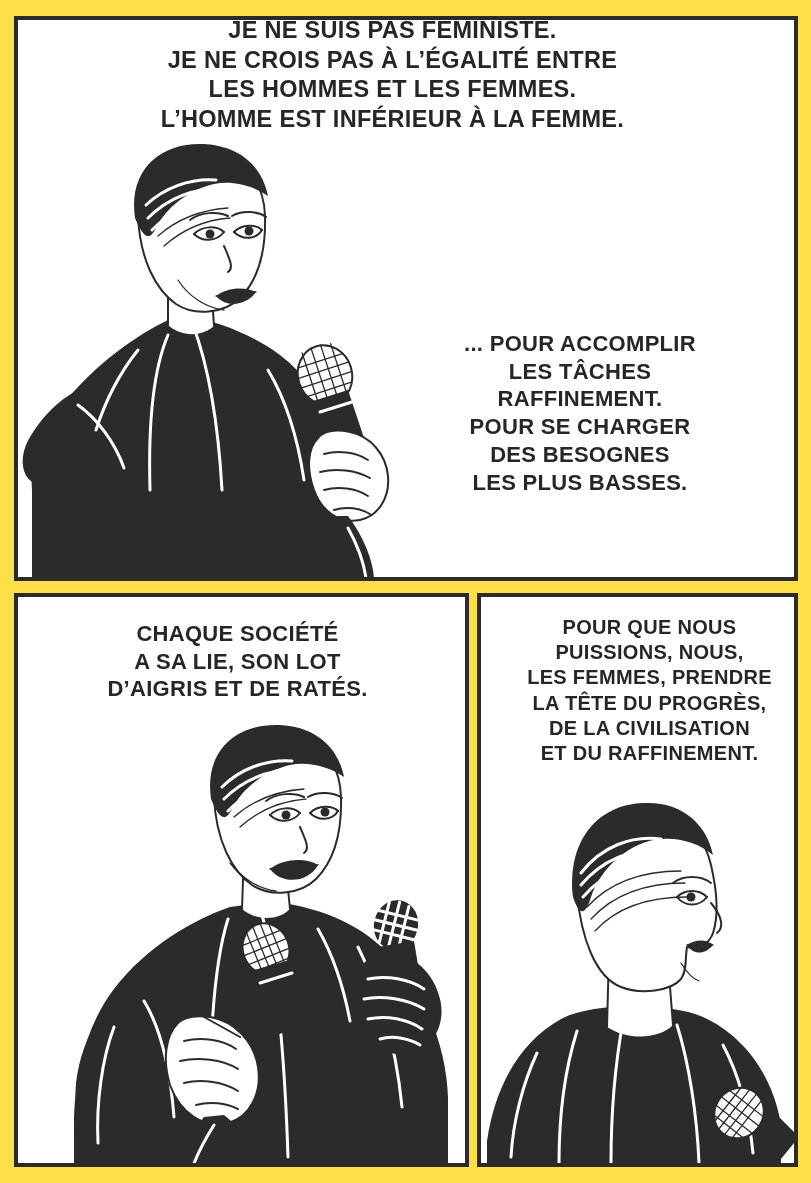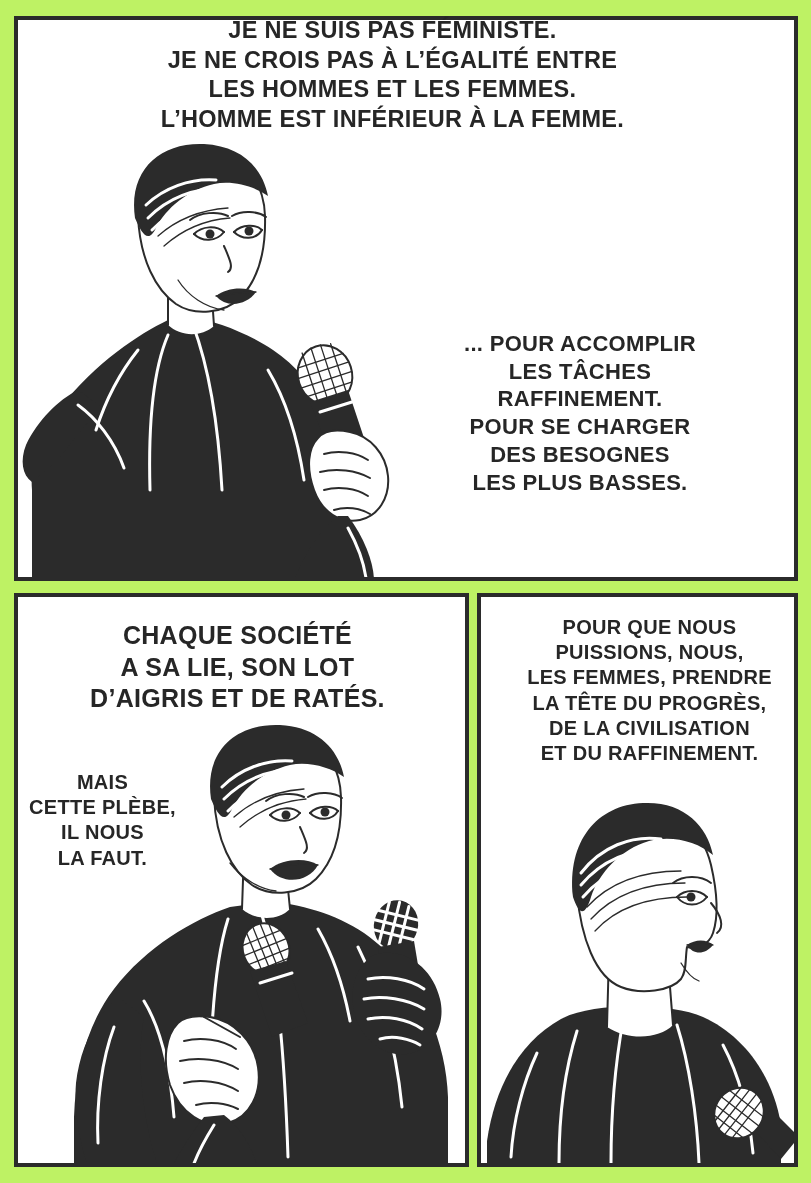--- a/index.html
+++ b/index.html
@@ -11,21 +11,21 @@
     width: 811px;
     height: 1183px;
     font-family: "Liberation Sans", sans-serif;
     color: #1a1a1a;
     overflow: hidden;
   }
   .page {
     position: relative;
     width: 811px;
     height: 1183px;
-    background: #bef264;
+    background: #fde047;
   }
 
   
   .panel {
     position: absolute;
     border: 4px solid #2b2b2b;
     background: #ffffff;
     box-sizing: border-box;
     overflow: hidden;
   }
@@ -51,21 +51,21 @@
   #cap-2 {
     left: 360px; top: 205px; width: 300px;
     font-size: 22px;
   }
   #cap-3 {
     left: 420px; top: 330px; width: 320px;
     font-size: 22px;
   }
   #cap-4 {
     left: 60px; top: 620px; width: 355px;
-    font-size: 25px;
+    font-size: 22px;
   }
   #cap-5 {
     left: 20px; top: 770px; width: 165px;
     font-size: 20px;
   }
   #cap-6 {
     left: 478px; top: 615px; width: 343px;
     font-size: 20px;
   }
 
@@ -317,24 +317,20 @@
 LES TÂCHES
 RAFFINEMENT.
 POUR SE CHARGER
 DES BESOGNES
 LES PLUS BASSES.</div>
 
   <div class="caption" id="cap-4">CHAQUE SOCIÉTÉ
 A SA LIE, SON LOT
 D’AIGRIS ET DE RATÉS.</div>
 
-  <div class="caption" id="cap-5">MAIS
-CETTE PLÈBE,
-IL NOUS
-LA FAUT.</div>
 
   <div class="caption" id="cap-6">POUR QUE NOUS
 PUISSIONS, NOUS,
 LES FEMMES, PRENDRE
 LA TÊTE DU PROGRÈS,
 DE LA CIVILISATION
 ET DU RAFFINEMENT.</div>
 
 </div>
 

